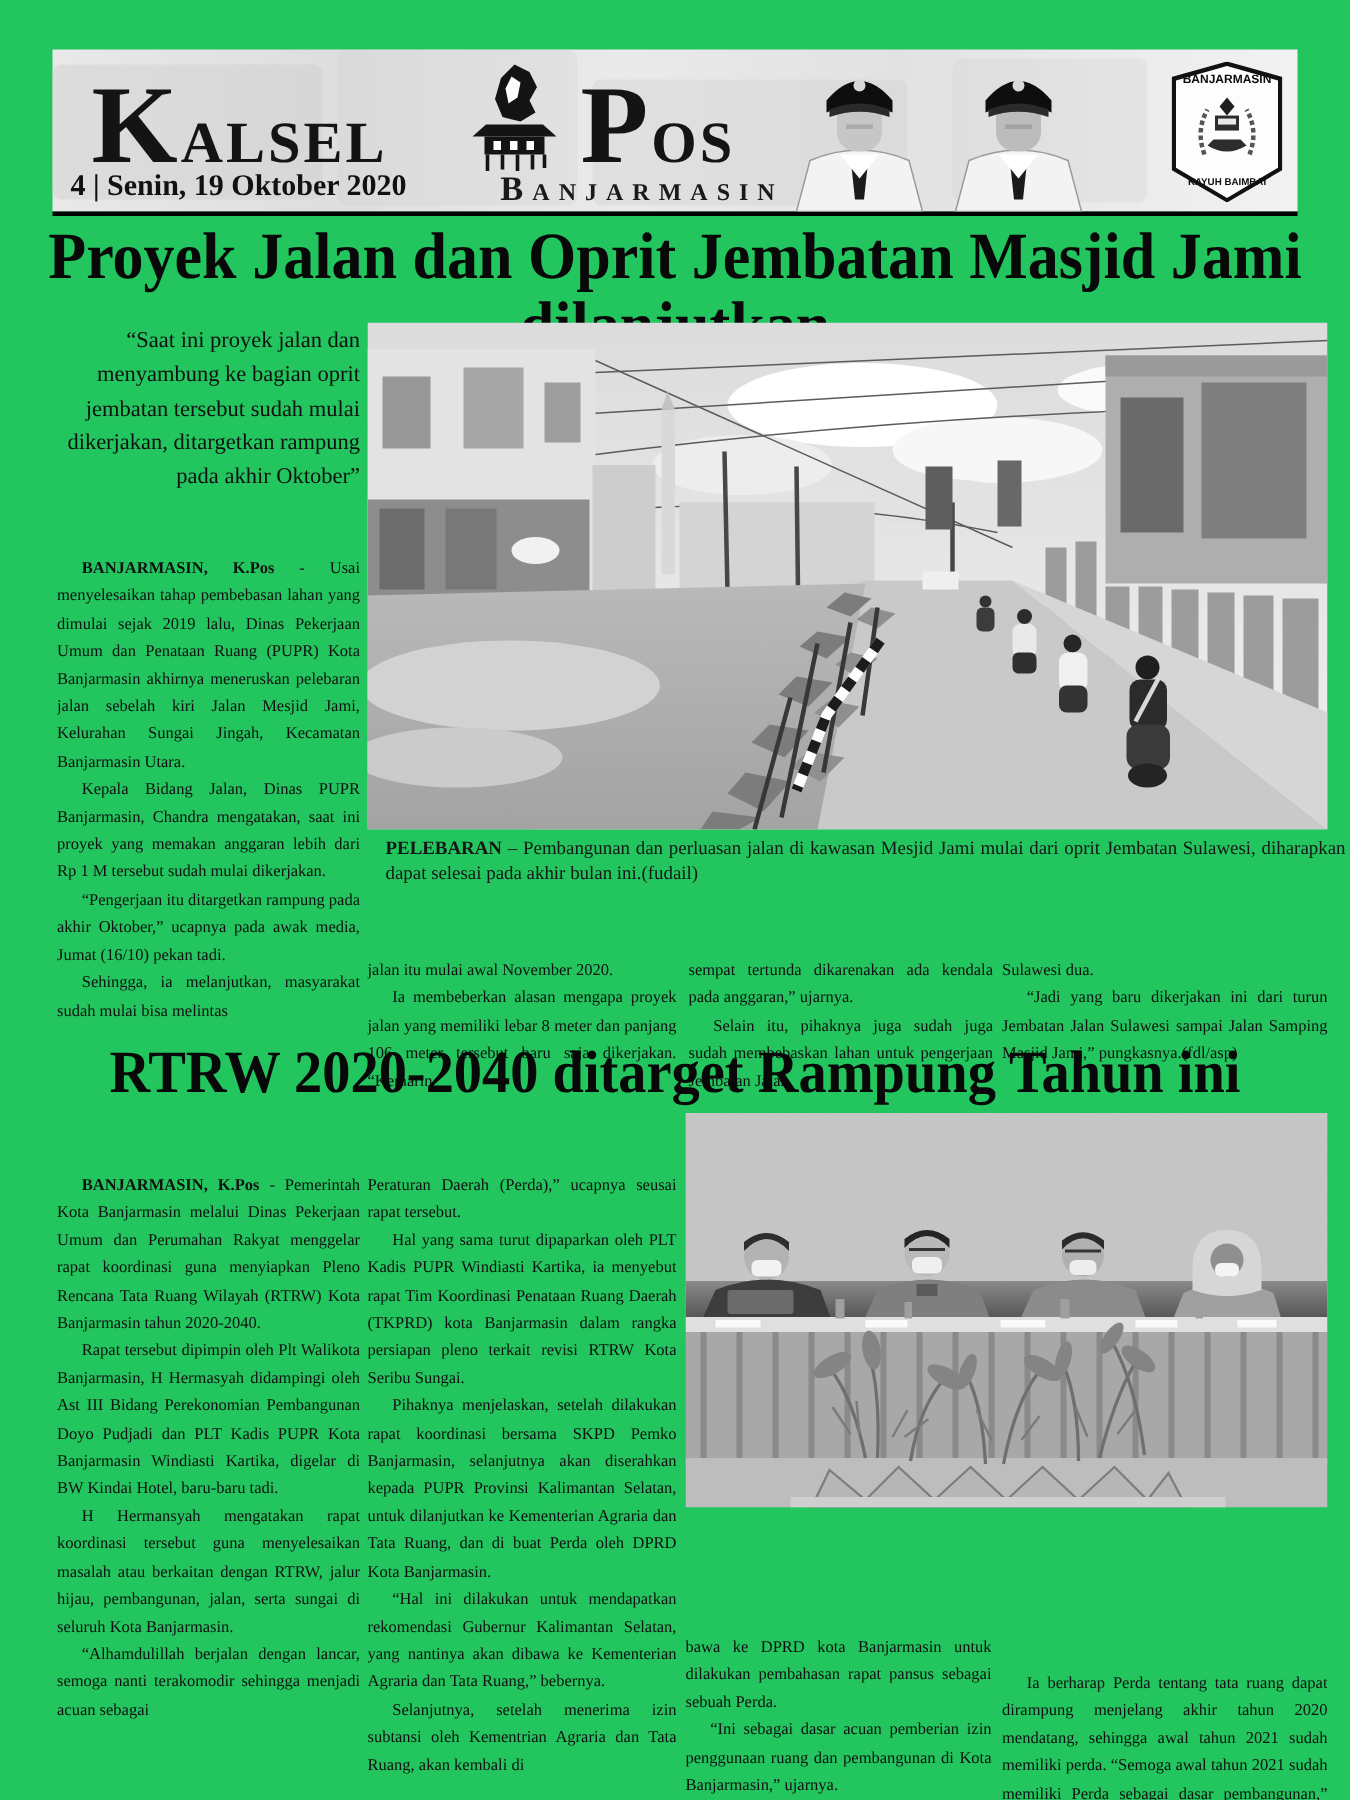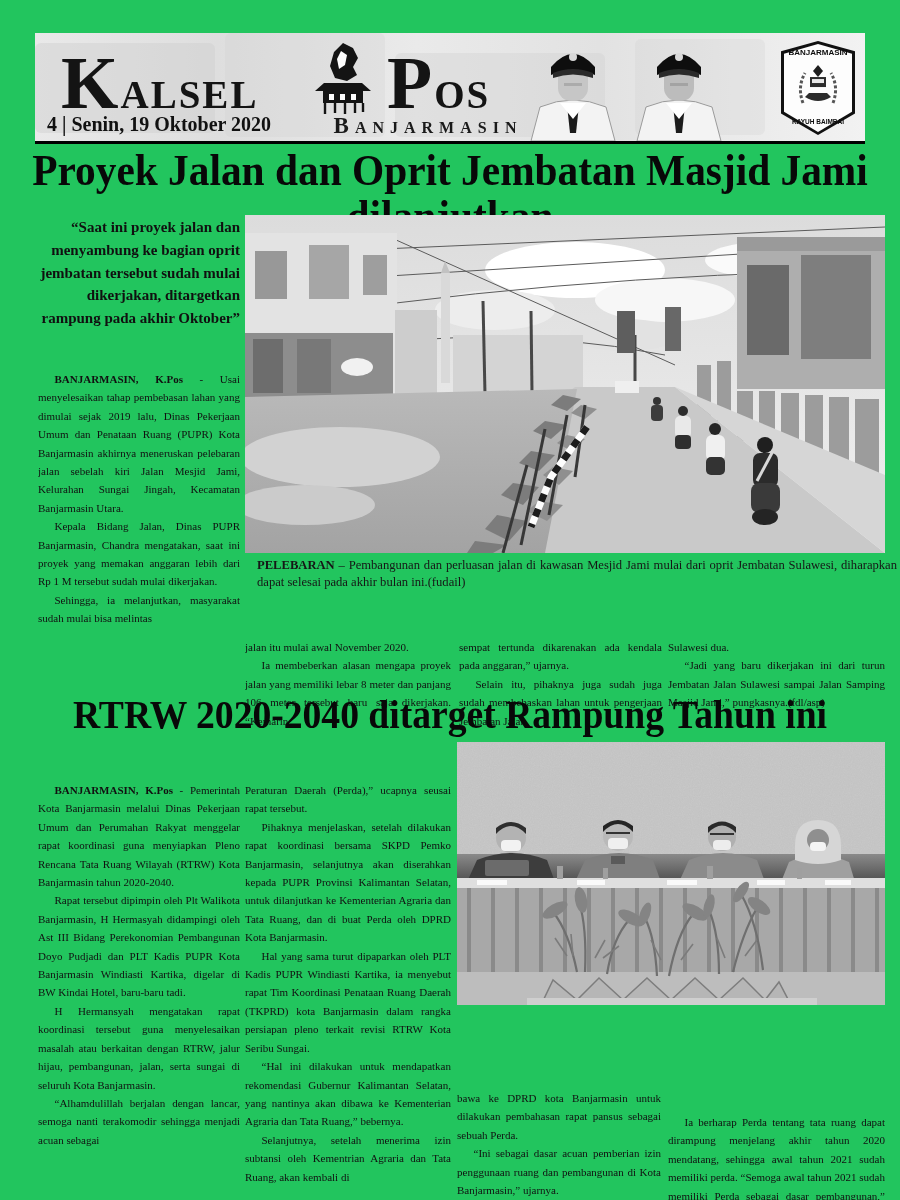--- a/index.html
+++ b/index.html
@@ -27,21 +27,21 @@
       font-family:"Liberation Sans",sans-serif;font-weight:700;font-size:8px;letter-spacing:0;}
   .emblem .ebottom{position:absolute;bottom:10px;left:0;width:100%;text-align:center;
       font-family:"Liberation Sans",sans-serif;font-weight:700;font-size:6.5px;}
   .emblem svg{position:absolute;left:50%;top:50%;transform:translate(-50%,-52%);}
   
   .headline{position:absolute;left:0;width:900px;text-align:center;font-weight:700;
             color:#080808;transform:scaleX(.94);transform-origin:50% 50%;line-height:1.05;}
   .h1a{top:148px;font-size:44px;}
   .h2a{top:694px;font-size:40px;}
   
-  .pullquote{position:absolute;left:38px;top:216px;width:202px;font-weight:700;
+  .pullquote{position:absolute;left:38px;top:216px;width:202px;font-weight:400;
              font-size:15px;line-height:1.52;text-align:right;color:#101010;}
   .col{position:absolute;font-size:11px;line-height:18.4px;text-align:justify;
        overflow:hidden;color:#111;margin-top:39px;}
   .col p{margin:0;text-indent:1.5em;}
   .col p.cont{text-indent:0;}
   .col b.lead{font-weight:700;}
   .caption{position:absolute;font-size:12.6px;line-height:1.35;text-align:justify;color:#161616;margin-left:12px;}
   .caption .cap-label{font-weight:700;}
   
   .a1c1{left:38px;top:331px;width:202px;height:360px;}
@@ -139,20 +139,21 @@
     </div>
   </div>
 
   <div class="headline h1a">Proyek Jalan dan Oprit Jembatan Masjid Jami dilanjutkan</div>
 
   <div class="pullquote">“Saat ini proyek jalan dan menyambung ke bagian oprit jembatan tersebut sudah mulai dikerjakan, ditargetkan rampung pada akhir Oktober”</div>
 
   <div class="col a1c1">
       <p><b class="lead">BANJARMASIN, K.Pos</b> - Usai menyelesaikan tahap pembebasan lahan yang dimulai sejak 2019 lalu, Dinas Pekerjaan Umum dan Penataan Ruang (PUPR) Kota Banjarmasin akhirnya meneruskan pelebaran jalan sebelah kiri Jalan Mesjid Jami, Kelurahan Sungai Jingah, Kecamatan Banjarmasin Utara.</p>
       <p>Kepala Bidang Jalan, Dinas PUPR Banjarmasin, Chandra mengatakan, saat ini proyek yang memakan anggaran lebih dari Rp 1 M tersebut sudah mulai dikerjakan.</p>
+      <p>“Pengerjaan itu ditargetkan rampung pada akhir Oktober,” ucapnya pada awak media, Jumat (16/10) pekan tadi.</p>
       <p>Sehingga, ia melanjutkan, masyarakat sudah mulai bisa melintas</p>
     </div>
 
   <svg class="photo photo1" width="640" height="338" viewBox="0 0 640 338">
     <defs>
       <linearGradient id="sky" x1="0" y1="0" x2="0" y2="1">
         <stop offset="0" stop-color="#dcdcdc"></stop>
           <stop offset="1" stop-color="#f0f0f0"></stop>
       </linearGradient>
       <linearGradient id="mud" x1="0" y1="0" x2="0" y2="1">
@@ -282,22 +283,22 @@
   <div class="headline h2a">RTRW 2020-2040 ditarget Rampung Tahun ini</div>
 
   <div class="col a2c1">
       <p><b class="lead">BANJARMASIN, K.Pos</b> - Pemerintah Kota Banjarmasin melalui Dinas Pekerjaan Umum dan Perumahan Rakyat menggelar rapat koordinasi guna menyiapkan Pleno Rencana Tata Ruang Wilayah (RTRW) Kota Banjarmasin tahun 2020-2040.</p>
       <p>Rapat tersebut dipimpin oleh Plt Walikota Banjarmasin, H Hermasyah didampingi oleh Ast III Bidang Perekonomian Pembangunan Doyo Pudjadi dan PLT Kadis PUPR Kota Banjarmasin Windiasti Kartika, digelar di BW Kindai Hotel, baru-baru tadi.</p>
       <p>H Hermansyah mengatakan rapat koordinasi tersebut guna menyelesaikan masalah atau berkaitan dengan RTRW, jalur hijau, pembangunan, jalan, serta sungai di seluruh Kota Banjarmasin.</p>
       <p>“Alhamdulillah berjalan dengan lancar, semoga nanti terakomodir sehingga menjadi acuan sebagai</p>
     </div>
   <div class="col a2c2">
       <p class="cont">Peraturan Daerah (Perda),” ucapnya seusai rapat tersebut.</p>
+      <p>Hal yang sama turut dipaparkan oleh PLT Kadis PUPR Windiasti Kartika, ia menyebut rapat Tim Koordinasi Penataan Ruang Daerah (TKPRD) kota Banjarmasin dalam rangka persiapan pleno terkait revisi RTRW Kota Seribu Sungai.</p>
       <p>Pihaknya menjelaskan, setelah dilakukan rapat koordinasi bersama SKPD Pemko Banjarmasin, selanjutnya akan diserahkan kepada PUPR Provinsi Kalimantan Selatan, untuk dilanjutkan ke Kementerian Agraria dan Tata Ruang, dan di buat Perda oleh DPRD Kota Banjarmasin.</p>
-      <p>Hal yang sama turut dipaparkan oleh PLT Kadis PUPR Windiasti Kartika, ia menyebut rapat Tim Koordinasi Penataan Ruang Daerah (TKPRD) kota Banjarmasin dalam rangka persiapan pleno terkait revisi RTRW Kota Seribu Sungai.</p>
       <p>“Hal ini dilakukan untuk mendapatkan rekomendasi Gubernur Kalimantan Selatan, yang nantinya akan dibawa ke Kementerian Agraria dan Tata Ruang,” bebernya.</p>
       <p>Selanjutnya, setelah menerima izin subtansi oleh Kementrian Agraria dan Tata Ruang, akan kembali di</p>
     </div>
 
   <svg class="photo photo2" width="428" height="263" viewBox="0 0 428 263">
     <defs>
       <filter id="noise">
           <feTurbulence type="fractalNoise" baseFrequency="0.9" numOctaves="2" result="n"></feTurbulence>
         <feColorMatrix in="n" type="matrix" values="0 0 0 0 0.4  0 0 0 0 0.4  0 0 0 0 0.4  0 0 0 0.5 0"></feColorMatrix>
         <feComposite operator="over" in2="SourceGraphic"></feComposite>

